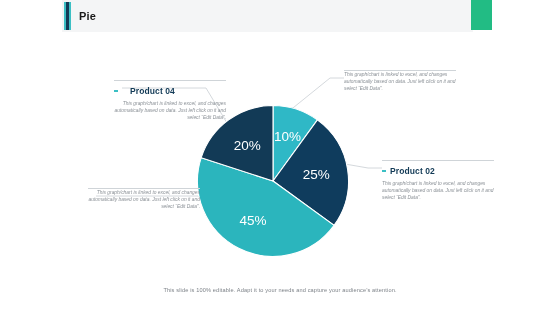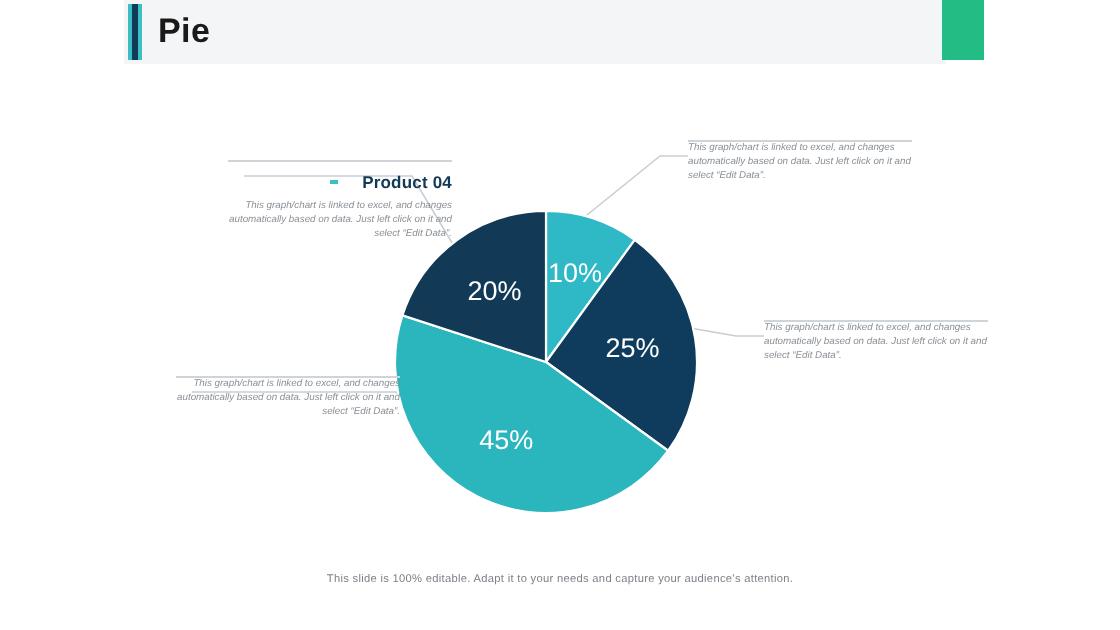--- a/index.html
+++ b/index.html
@@ -30,21 +30,21 @@
     left: 64px;
     top: 2px;
     width: 7px;
     height: 28px;
     background: linear-gradient(to right, #3bbfc4 0%, #3bbfc4 30%, #123a56 31%, #123a56 68%, #3bbfc4 69%, #3bbfc4 100%);
   }
   .header-title {
     position: absolute;
     left: 79px;
     top: 4px;
-    font-size: 17px;
+    font-size: 11px;
     font-weight: bold;
     color: #1a1a1a;
     letter-spacing: 0.2px;
     line-height: 24px;
   }
   .header-green-block {
     position: absolute;
     left: 471px;
     top: 0px;
     width: 21px;
@@ -88,21 +88,21 @@
     width: 100%;
   }
   .callout-head {
     display: flex;
     align-items: center;
     gap: 4px;
     margin-top: 5px;
     margin-bottom: 4px;
   }
   .callout-head.right {
-    justify-content: flex-end;
+    justify-content: flex-start;
     gap: 12px;
   }
   .bullet-dash {
     display: inline-block;
     width: 4px;
     height: 2px;
     background: #3bbfc4;
     flex: 0 0 auto;
   }
   .callout-title {
@@ -169,20 +169,24 @@
   </svg>
 </div>
 
 <div class="callout" style="left:344px; top:70px; width:112px;">
   <div class="callout-rule"></div>
   <div class="callout-body left">This graph/chart is linked to excel, and changes automatically based on data. Just left click on it and select “Edit Data”.</div>
 </div>
 
 <div class="callout" style="left:382px; top:160px; width:112px;">
   <div class="callout-rule"></div>
+  <div class="callout-head">
+    <span class="bullet-dash"></span>
+    <span class="callout-title">Product 02</span>
+  </div>
   <div class="callout-body left">This graph/chart is linked to excel, and changes automatically based on data. Just left click on it and select “Edit Data”.</div>
 </div>
 
 <div class="callout" style="left:88px; top:188px; width:112px;">
   <div class="callout-rule"></div>
   <div class="callout-body right">This graph/chart is linked to excel, and changes automatically based on data. Just left click on it and select “Edit Data”.</div>
 </div>
 
 <div class="callout" style="left:114px; top:80px; width:112px;">
   <div class="callout-rule"></div>

